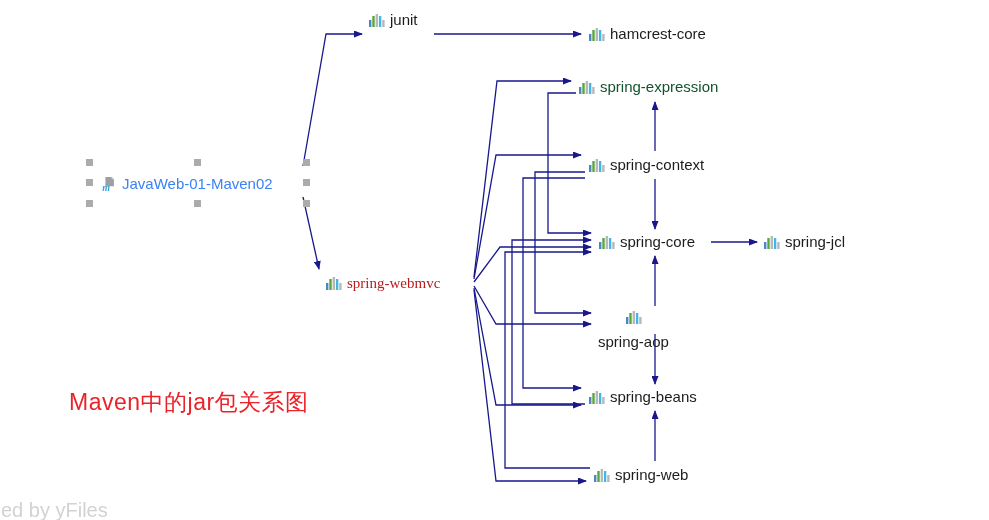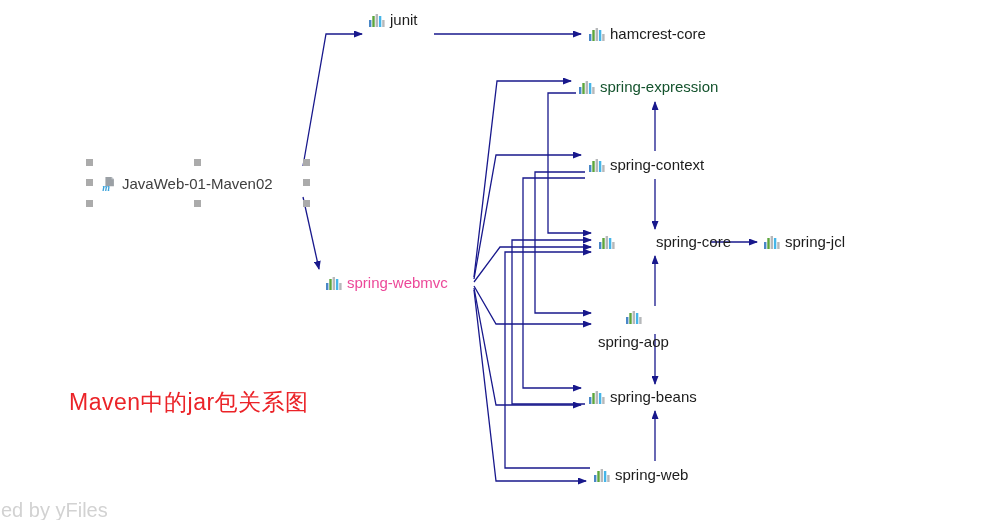--- a/index.html
+++ b/index.html
@@ -57,21 +57,21 @@
     </svg>
   <div id="nodes-layer">
       <div class="node" style="left: 100px; top: 173px;">
         <span class="icon">
           <svg width="22" height="22" viewBox="0 0 22 22" xmlns="http://www.w3.org/2000/svg">
             <path d="M7,2 h8 l3,3 v9 h-11 z" fill="#9BA0A5"></path>
             <path d="M15,2 l3,3 h-3 z" fill="#C6CBD0"></path>
             <text x="3" y="20" font-family="Liberation Serif, serif" font-style="italic" font-weight="bold" font-size="13" fill="#3BA3DC">m</text>
           </svg>
         </span>
-        <span class="label" style="color: #404040;">JavaWeb-01-Maven02</span>
+        <span class="label" style="color: #3b82f6;">JavaWeb-01-Maven02</span>
       </div>
       <div class="node" style="left: 368px; top: 9px;">
         <span class="icon">
           <svg width="17" height="17" viewBox="0 0 17 17" xmlns="http://www.w3.org/2000/svg">
             <rect x="1" y="8" width="2.4" height="7" fill="#4A87C7"></rect>
             <rect x="4.3" y="4" width="2.4" height="11" fill="#5CA53C"></rect>
             <rect x="7.6" y="2" width="2.4" height="13" fill="#B6B8BA"></rect>
             <rect x="10.9" y="4" width="2.4" height="11" fill="#45B5E8"></rect>
             <rect x="14.2" y="8" width="2.4" height="7" fill="#B6B8BA"></rect>
           </svg>
@@ -117,21 +117,21 @@
       <div class="node" style="left: 598px; top: 231px;">
         <span class="icon">
           <svg width="17" height="17" viewBox="0 0 17 17" xmlns="http://www.w3.org/2000/svg">
             <rect x="1" y="8" width="2.4" height="7" fill="#4A87C7"></rect>
             <rect x="4.3" y="4" width="2.4" height="11" fill="#5CA53C"></rect>
             <rect x="7.6" y="2" width="2.4" height="13" fill="#B6B8BA"></rect>
             <rect x="10.9" y="4" width="2.4" height="11" fill="#45B5E8"></rect>
             <rect x="14.2" y="8" width="2.4" height="7" fill="#B6B8BA"></rect>
           </svg>
         </span>
-        <span class="label" style="color: rgb(28, 28, 28); margin-left: 36px;">spring-core</span>
+        <span class="label" style="color: rgb(28, 28, 28);">spring-core</span>
       </div>
       <div class="node" style="left: 763px; top: 231px;">
         <span class="icon">
           <svg width="17" height="17" viewBox="0 0 17 17" xmlns="http://www.w3.org/2000/svg">
             <rect x="1" y="8" width="2.4" height="7" fill="#4A87C7"></rect>
             <rect x="4.3" y="4" width="2.4" height="11" fill="#5CA53C"></rect>
             <rect x="7.6" y="2" width="2.4" height="13" fill="#B6B8BA"></rect>
             <rect x="10.9" y="4" width="2.4" height="11" fill="#45B5E8"></rect>
             <rect x="14.2" y="8" width="2.4" height="7" fill="#B6B8BA"></rect>
           </svg>
@@ -177,21 +177,21 @@
       <div class="node" style="left: 325px; top: 272px;">
         <span class="icon">
           <svg width="17" height="17" viewBox="0 0 17 17" xmlns="http://www.w3.org/2000/svg">
             <rect x="1" y="8" width="2.4" height="7" fill="#4A87C7"></rect>
             <rect x="4.3" y="4" width="2.4" height="11" fill="#5CA53C"></rect>
             <rect x="7.6" y="2" width="2.4" height="13" fill="#B6B8BA"></rect>
             <rect x="10.9" y="4" width="2.4" height="11" fill="#45B5E8"></rect>
             <rect x="14.2" y="8" width="2.4" height="7" fill="#B6B8BA"></rect>
           </svg>
         </span>
-        <span class="label" style="color: #ec4899;">spring-webmvc</span>
+        <span class="label" style="color: #b91c1c; font-family: Liberation Serif, serif;">spring-webmvc</span>
       </div>
     </div>
   <div id="handles-layer">
       <div class="sel-handle" style="left: 85.5px; top: 158.5px; background: rgb(171, 171, 171);"></div>
       <div class="sel-handle" style="left: 194px; top: 158.5px; background: rgb(171, 171, 171);"></div>
       <div class="sel-handle" style="left: 302.5px; top: 158.5px; background: rgb(171, 171, 171);"></div>
       <div class="sel-handle" style="left: 85.5px; top: 179px; background: rgb(171, 171, 171);"></div>
       <div class="sel-handle" style="left: 302.5px; top: 179px; background: rgb(171, 171, 171);"></div>
       <div class="sel-handle" style="left: 85.5px; top: 199.5px; background: rgb(171, 171, 171);"></div>
       <div class="sel-handle" style="left: 194px; top: 199.5px; background: rgb(171, 171, 171);"></div>

